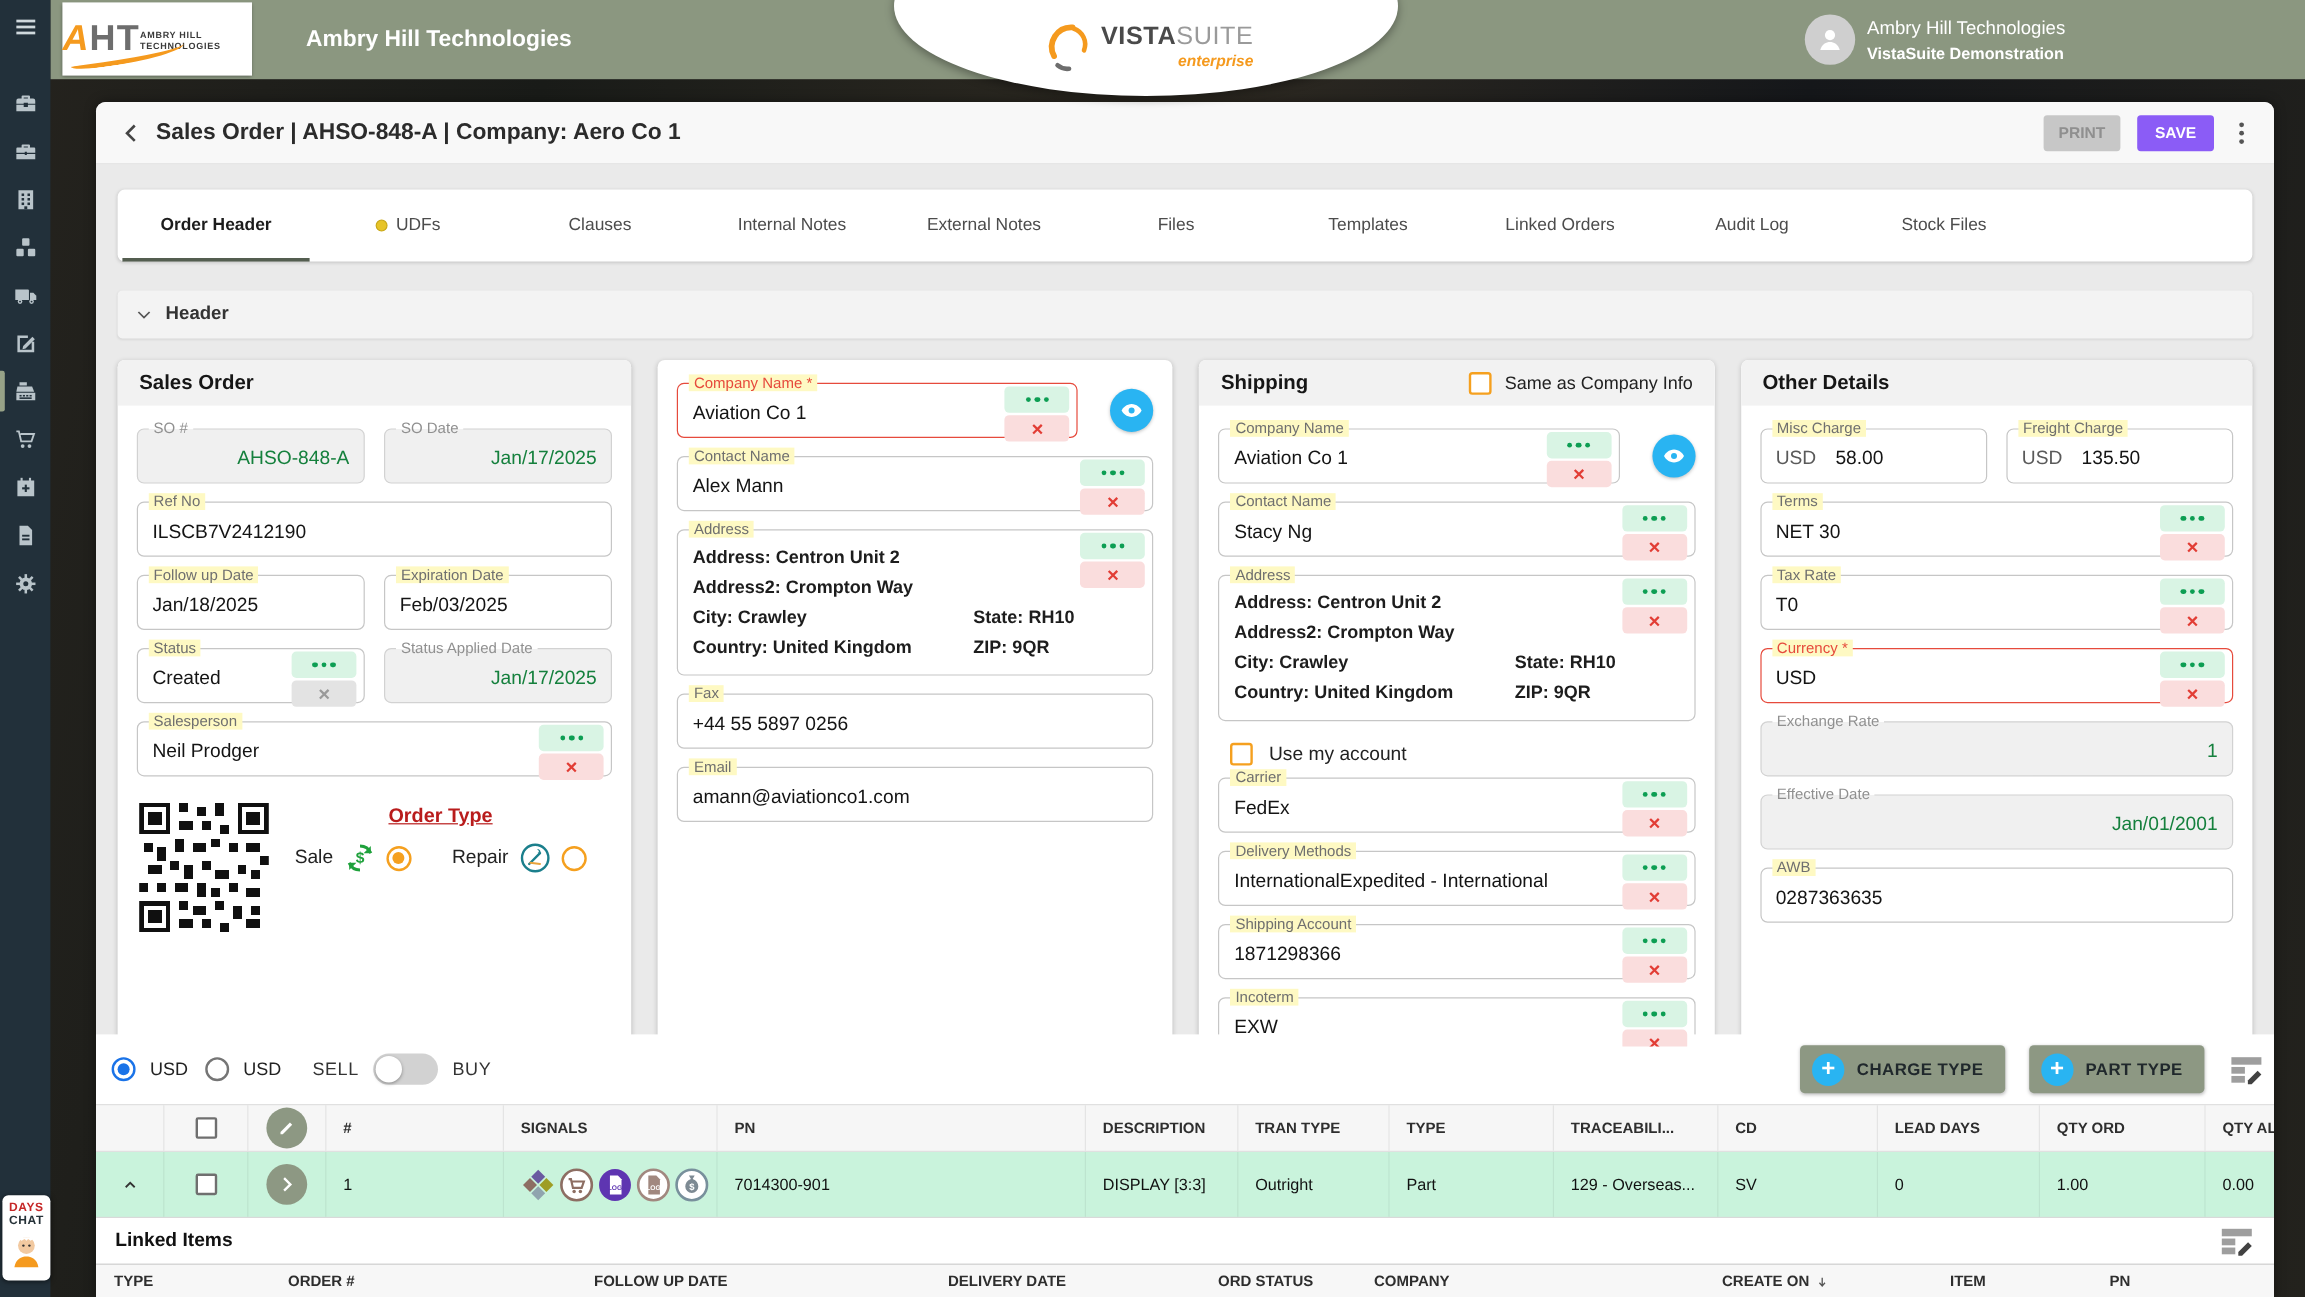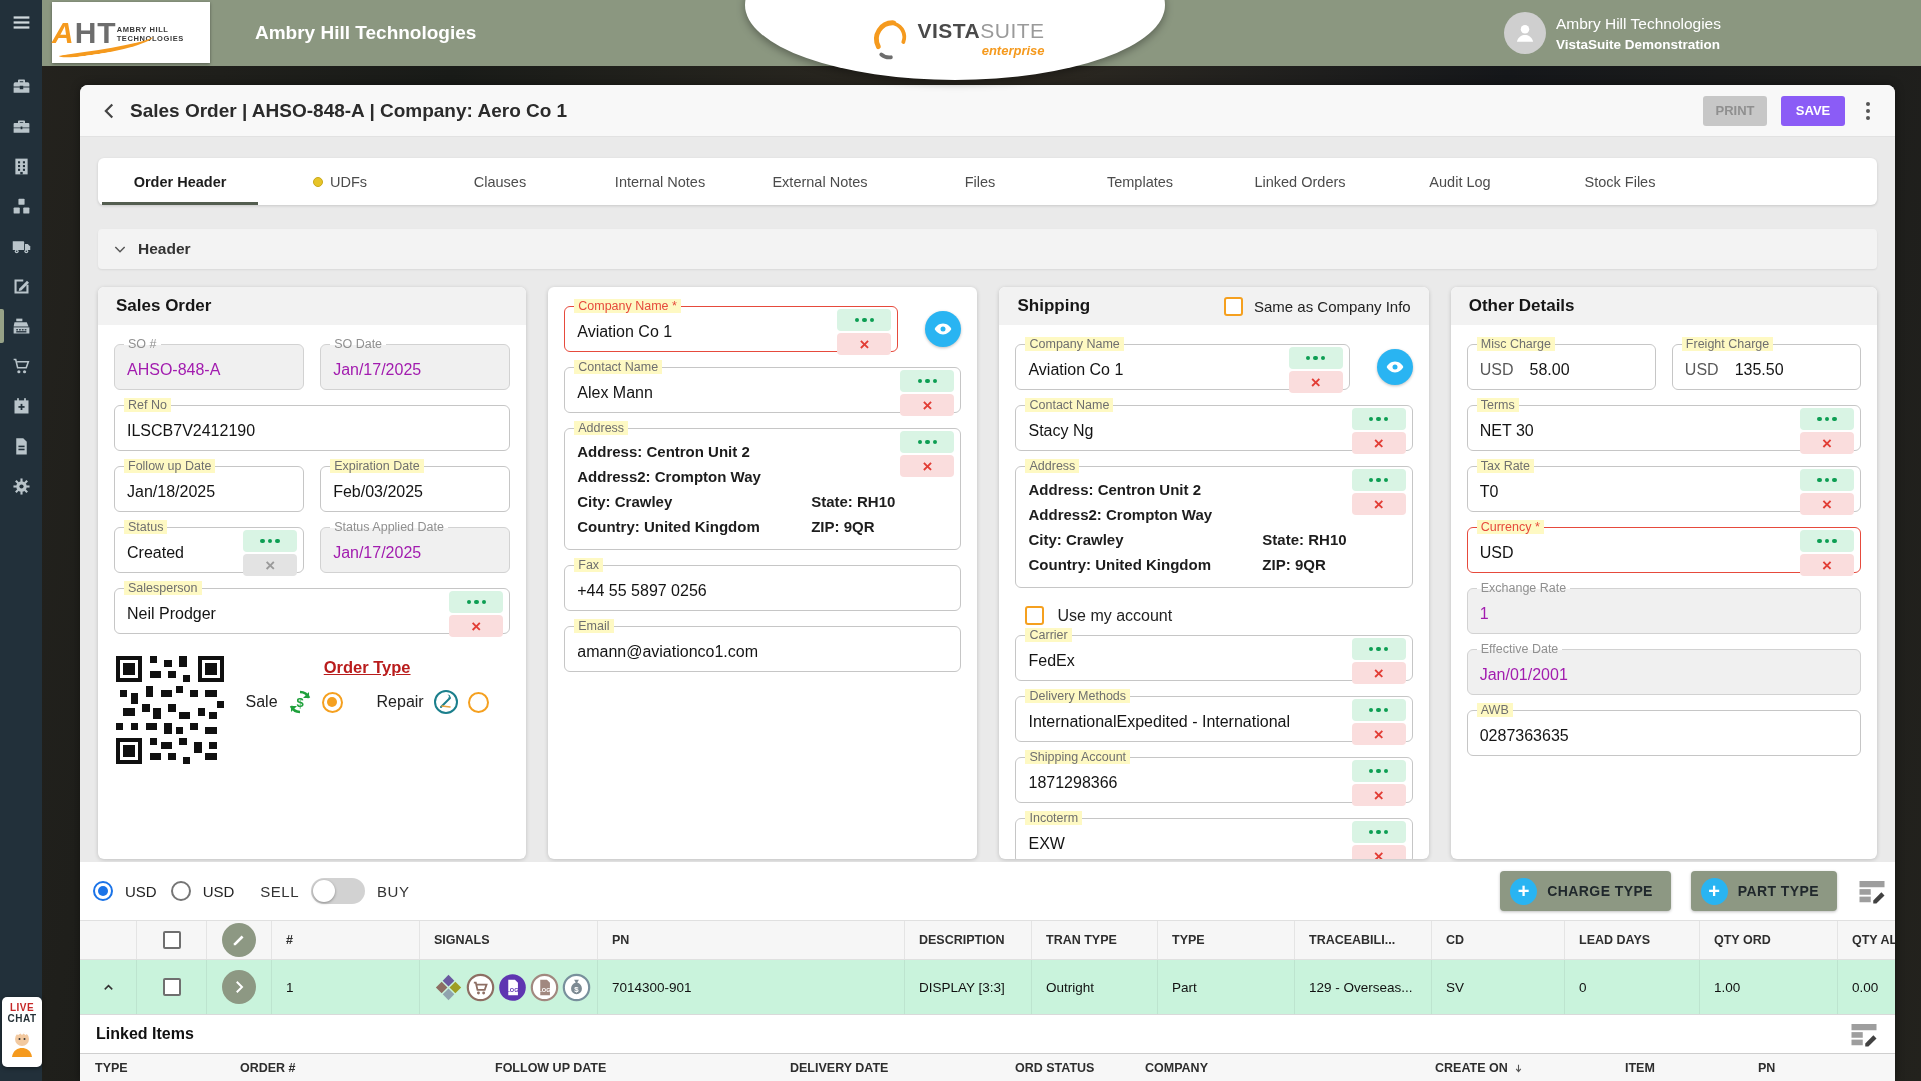--- a/index.html
+++ b/index.html
@@ -47,21 +47,21 @@
   .titlebar{height:52px;background:#f8f8f8;border-bottom:1px solid #e2e2e2;display:flex;align-items:center;padding:0 18px;}
   .back-btn{width:24px;height:24px;display:flex;align-items:center;justify-content:center;cursor:pointer;margin-right:8px;}
   .page-title{font-size:19px;font-weight:bold;color:#2b2b2b;}
   .titlebar-actions{margin-left:auto;display:flex;align-items:center;gap:14px;}
   .btn-print{width:64px;height:30px;border:none;border-radius:3px;background:#c7c7c7;color:#8f8f8f;font-size:13px;font-weight:bold;cursor:default;}
   .btn-save{width:64px;height:30px;border:none;border-radius:3px;background:#8b5cf6;color:#fff;font-size:13px;font-weight:bold;cursor:pointer;}
   .kebab{width:18px;height:30px;display:flex;flex-direction:column;align-items:center;justify-content:center;gap:3px;cursor:pointer;}
   .kebab i{width:4px;height:4px;border-radius:50%;background:#555;}
 
   
-  .tabs-card{margin:21px 18px 0 18px;height:47px;background:#fff;border-radius:6px;box-shadow:0 1px 3px rgba(0,0,0,.15);display:flex;align-items:stretch;padding:0 2px;}
+  .tabs-card{margin:21px 18px 0 18px;height:60px;background:#fff;border-radius:6px;box-shadow:0 1px 3px rgba(0,0,0,.15);display:flex;align-items:stretch;padding:0 2px;}
   .tab{width:160px;display:flex;align-items:center;justify-content:center;gap:7px;font-size:14.5px;color:#4c4c4c;cursor:pointer;position:relative;}
   .tab.active{font-weight:bold;color:#1c1c1c;}
   .tab.active::after{content:'';position:absolute;left:2px;right:2px;bottom:0;height:3px;background:#545e50;}
   .tab .gold-dot{width:10px;height:10px;border-radius:50%;background:#e7c428;border:1px solid #c9a91a;}
 
   
   .section-band{margin:24px 18px 0 18px;height:40px;background:#f3f3f3;border-radius:4px;display:flex;align-items:center;padding:0 14px;box-shadow:0 1px 2px rgba(0,0,0,.08);}
   .section-band .chev{margin-right:10px;display:flex;}
   .section-band .sec-label{font-size:15.5px;font-weight:bold;color:#333;}
 
@@ -72,21 +72,21 @@
   .panel-head{height:38px;background:#f2f2f2;display:flex;align-items:center;padding:0 18px;font-size:17px;font-weight:bold;color:#161616;}
   .panel-body{padding:4px 16px 16px 16px;}
   .frow{display:flex;gap:16px;margin-top:15px;}
   .frow > .field, .frow > .fgrow{flex:1;min-width:0;}
 
   
   .field{position:relative;height:46px;border:1px solid #c6c6c6;border-radius:6px;background:#fff;padding:16px 12px 0 12px;}
   .flabel{position:absolute;top:-8px;left:9px;background:#fef9c3;padding:0 4px;font-size:12.5px;color:#6f6f6f;white-space:nowrap;}
   .fvalue{font-size:16px;color:#141414;white-space:nowrap;overflow:hidden;display:block;}
   .field.disabled{background:#f0f0f0;border-color:#d2d2d2;}
-  .field.disabled .fvalue{color:#a21caf;}
+  .field.disabled .fvalue{color:#15803d;text-align:right;}
   .field.disabled .flabel{color:#909090;background:linear-gradient(#fff 55%,#f0f0f0 45%);}
   .field.req{border:1.5px solid #e64a3c;}
   .field.req .flabel{color:#e64a3c;}
   .fbtns{position:absolute;top:2px;right:6px;display:flex;flex-direction:column;gap:2px;z-index:3;}
   .fb{width:54px;height:22px;border:none;border-radius:4px;display:flex;align-items:center;justify-content:center;cursor:pointer;gap:3px;}
   .fb.dots{background:#d9f4e4;}
   .fb.dots i{width:4.5px;height:4.5px;border-radius:50%;background:#0d9e53;}
   .fb.xbtn{background:#fadddd;color:#e23d35;font-size:17px;font-weight:bold;line-height:1;}
   .fb.xgray{background:#e3e3e3;color:#9a9a9a;font-size:17px;font-weight:bold;line-height:1;}
   .eye-row{display:flex;align-items:center;}
@@ -285,21 +285,21 @@
               <rect x="17.2" y="10.8" width="4" height="2.4"></rect>
             </g>
             <circle cx="12" cy="12" r="6"></circle>
           </g>
           <circle cx="12" cy="12" r="2.4" fill="#22303a"></circle>
         </svg>
     </div>
   </nav>
 
   <div class="livechat">
-    <div class="l1">LIVE</div>
+    <div class="l1">DAYS</div>
     <div class="l2">CHAT</div>
     <svg viewBox="0 0 34 34">
         <circle cx="17" cy="12" r="7" fill="#f2c9a0"></circle>
         <path d="M10 8c0-4 14-4 14 0l-2-1-1.5 1-2-1.5L17 8l-1.5-1.5L13 8l-1.5-1z" fill="#fff"></path>
         <path d="M7 30c1-7 6-9 10-9s9 2 10 9z" fill="#f59a1e"></path>
         <circle cx="14.5" cy="12" r="1" fill="#333"></circle>
         <circle cx="19.5" cy="12" r="1" fill="#333"></circle>
       </svg>
   </div>
 

